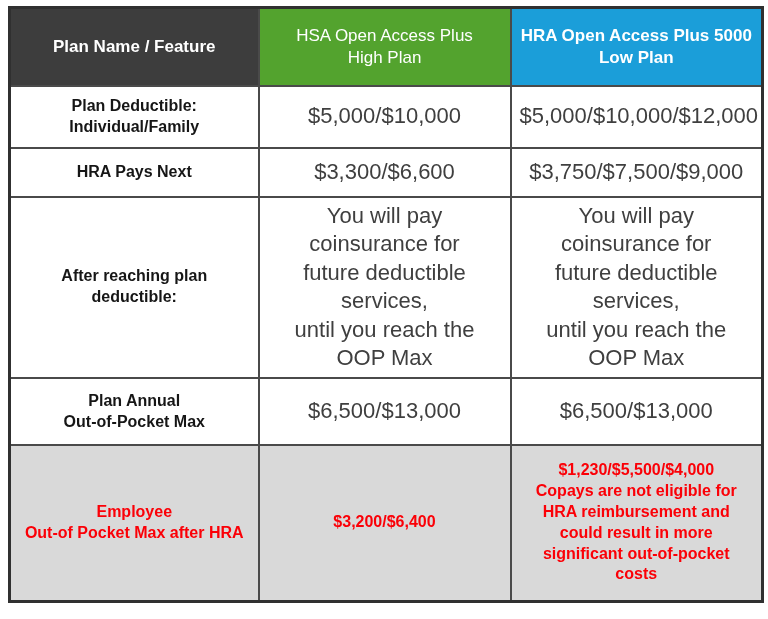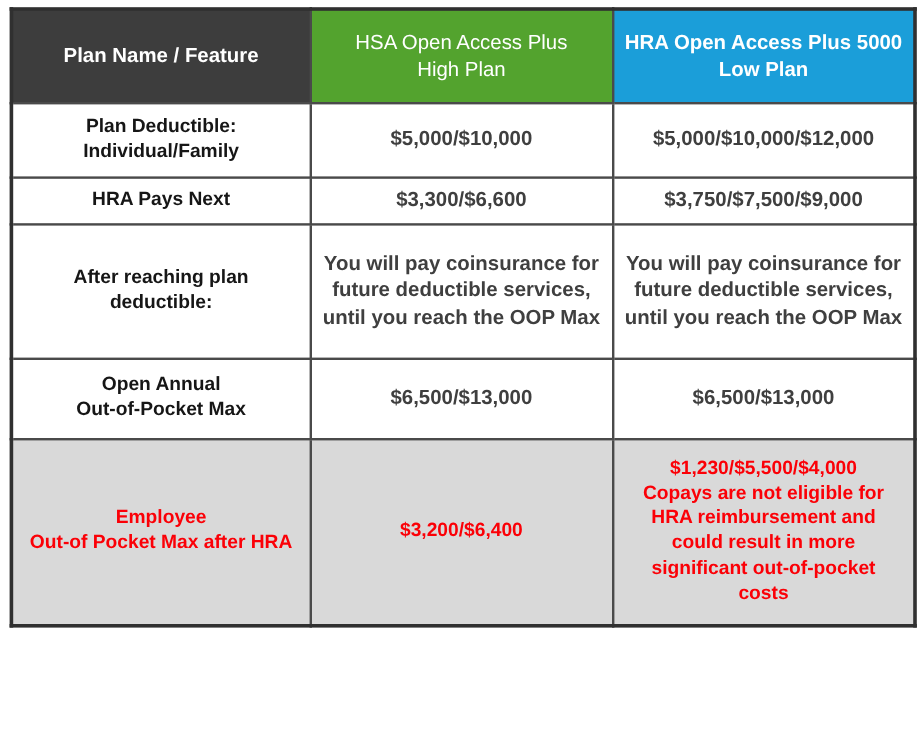--- a/index.html
+++ b/index.html
@@ -33,21 +33,21 @@
     vertical-align: middle;
     white-space: pre-line;
     padding: 4px 8px;
     box-sizing: border-box;
   }
   table.plan-table { border: 3px solid var(--border-outer, #303030); }
 
   tr.r-header { height: 78px; }
   tr.r1 { height: 62px; }
   tr.r2 { height: 47px; }
-  tr.r3 { height: 39px; }
+  tr.r3 { height: 49px; }
   tr.r4 { height: 112px; }
   tr.r5 { height: 67px; }
   tr.r6 { height: 156px; }
 
   th.h-feature {
     background: var(--header-dark-bg, #3d3d3d);
     color: var(--header-text, #ffffff);
     font-size: 17px;
     font-weight: bold;
     line-height: 1.3;
@@ -68,22 +68,22 @@
   }
 
   td.feature-cell {
     font-weight: bold;
     color: var(--label-text, #161616);
     font-size: 16px;
     line-height: 1.3;
   }
   td.value-cell {
     color: var(--body-text, #3f3f3f);
-    font-size: 17px;
-    font-weight: bold;
+    font-size: 22px;
+    font-weight: normal;
     line-height: 1.3;
   }
   tr.row-highlight td {
     background: var(--highlight-row-bg, #d9d9d9);
     color: var(--alert-text, #fb0007);
     font-weight: bold;
   }
   tr.row-highlight td.feature-cell,
   tr.row-highlight td.value-cell {
     color: var(--alert-text, #fb0007);
@@ -123,21 +123,21 @@
       <td class="feature-cell">After reaching plan
 deductible:</td>
       <td class="value-cell">You will pay coinsurance for
 future deductible services,
 until you reach the OOP Max</td>
       <td class="value-cell">You will pay coinsurance for
 future deductible services,
 until you reach the OOP Max</td>
     </tr>
     <tr class="r5">
-      <td class="feature-cell">Open Annual
+      <td class="feature-cell">Plan Annual
 Out-of-Pocket Max</td>
       <td class="value-cell">$6,500/$13,000</td>
       <td class="value-cell">$6,500/$13,000</td>
     </tr>
     <tr class="r6 row-highlight">
       <td class="feature-cell">Employee
 Out-of Pocket Max after HRA</td>
       <td class="value-cell">$3,200/$6,400</td>
       <td class="value-cell">$1,230/$5,500/$4,000
 Copays are not eligible for

